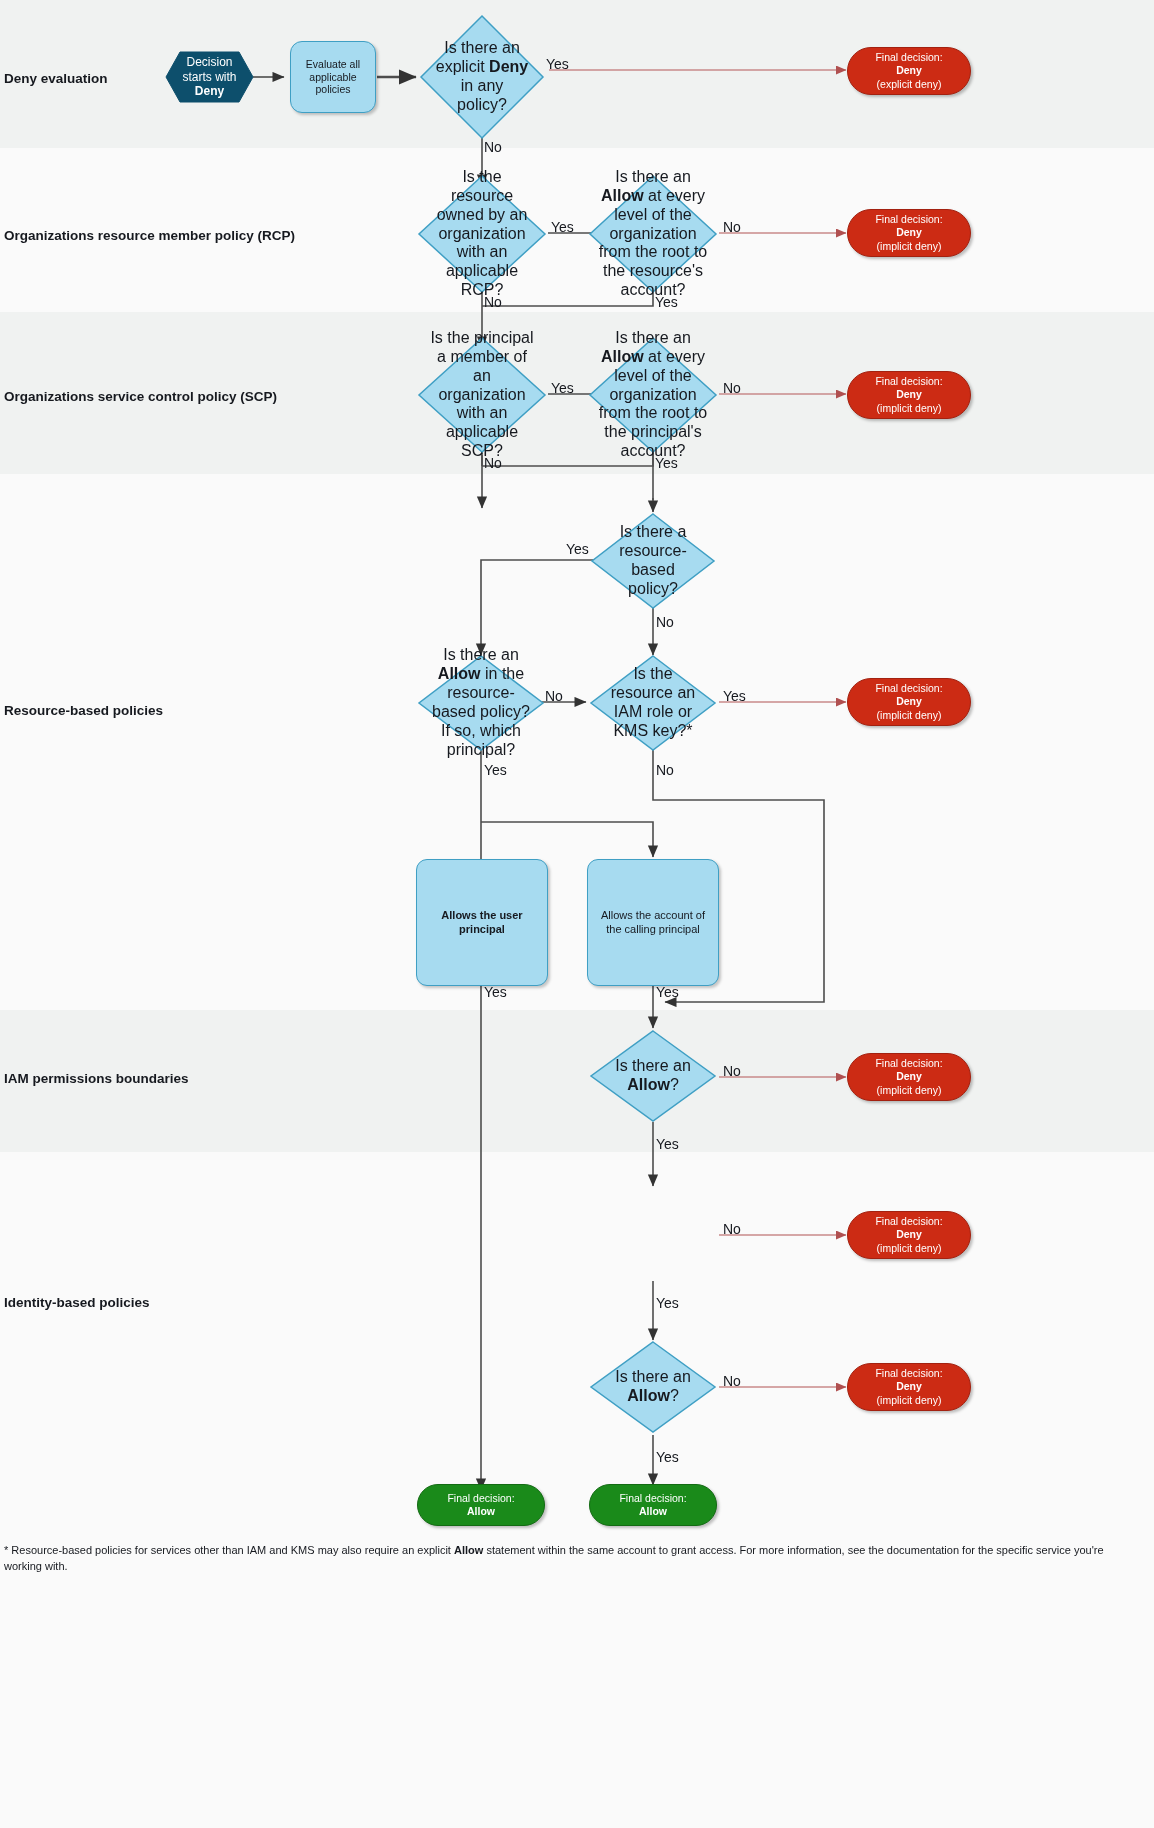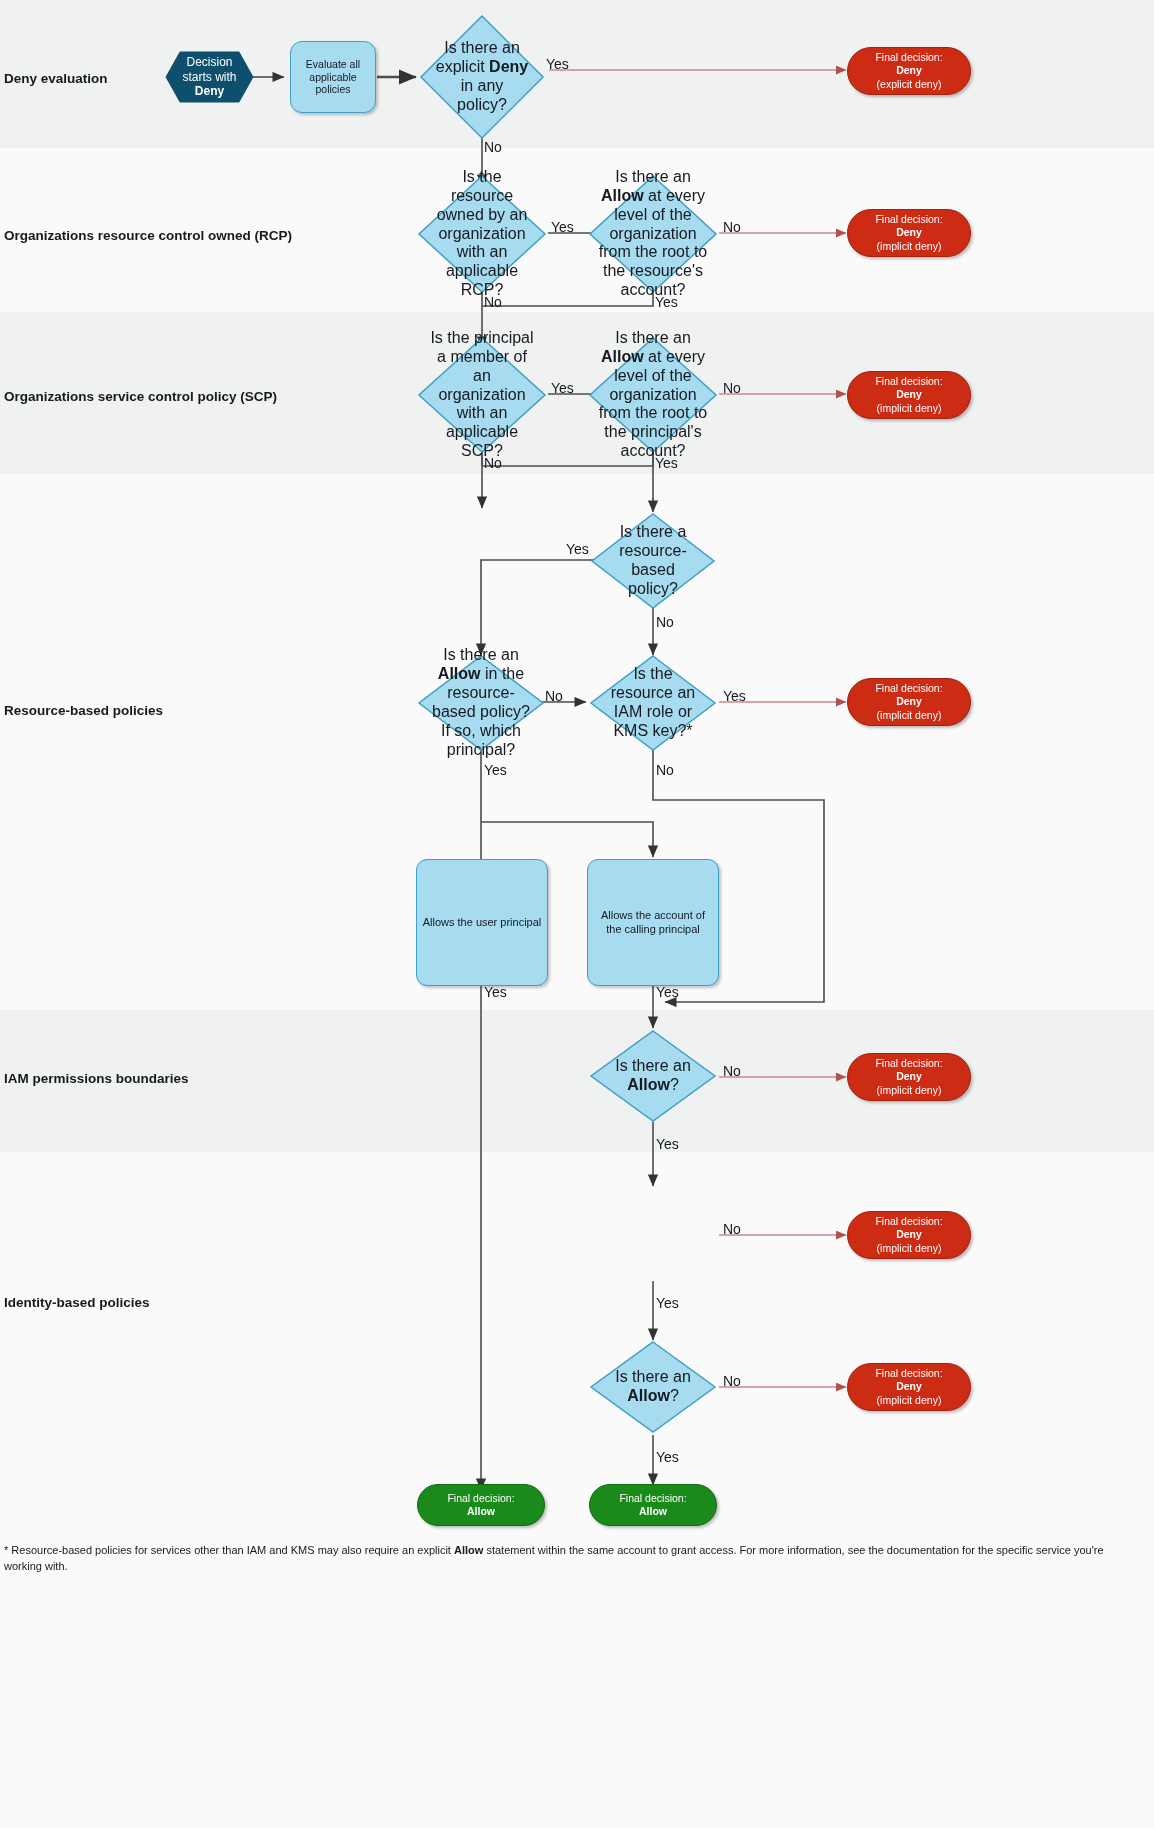--- a/index.html
+++ b/index.html
@@ -74,21 +74,21 @@
 
   <div class="band band-grey" style="top:0px;   height:148px;"></div>
   <div class="band band-white" style="top:148px; height:164px;"></div>
   <div class="band band-grey" style="top:312px; height:162px;"></div>
   <div class="band band-white" style="top:474px; height:536px;"></div>
   <div class="band band-grey" style="top:1010px;height:142px;"></div>
   <div class="band band-white" style="top:1152px;height:380px;"></div>
   <div class="band band-white" style="top:1532px;height:296px;"></div>
 
   <div class="row-label" style="top:71px;">Deny evaluation</div>
-  <div class="row-label" style="top:228px;">Organizations resource control owned (RCP)</div>
+  <div class="row-label" style="top:228px;">Organizations resource member policy (RCP)</div>
   <div class="row-label" style="top:389px;">Organizations service control policy (SCP)</div>
   <div class="row-label" style="top:703px;">Resource-based policies</div>
   <div class="row-label" style="top:1071px;">IAM permissions boundaries</div>
   <div class="row-label" style="top:1295px;">Identity-based policies</div>
 
   <svg id="edges" viewBox="0 0 1154 1828">
     <defs>
       <marker id="ar" markerWidth="9" markerHeight="9" refX="7.2" refY="3.2" orient="auto">
         <path d="M0,0 L7.5,3.2 L0,6.4 z" fill="#333"></path>
       </marker>
@@ -266,21 +266,21 @@
     </svg>
     <div class="dtext" style="width:82%;">Is the resource an IAM role or KMS key?*</div>
   </div>
 
   <div class="node pill pill-deny" style="left:847px;top:678px;width:124px;height:48px;flex-direction:column;">
     <span>Final decision:</span>
     <b>Deny</b>
     <span>(implicit deny)</span>
   </div>
 
-  <div class="node process big" style="left:416px;top:859px;width:132px;height:127px;">
+  <div class="node process big" style="left:416px;top:859px;width:132px;height:127px;font-weight:bold;">
     <span>Allows the user principal</span>
   </div>
 
   <div class="node process big" style="left:587px;top:859px;width:132px;height:127px;">
     <span>Allows the account of the calling principal</span>
   </div>
 
   <div class="node diamond" style="left:589px;top:1029px;width:128px;height:94px;">
     <svg class="dshape" viewBox="0 0 128 94" preserveAspectRatio="none">
       <polygon points="64,2 126,47 64,92 2,47" fill="#a7dbf0" stroke="#3f9fc4" stroke-width="1.5"></polygon>

